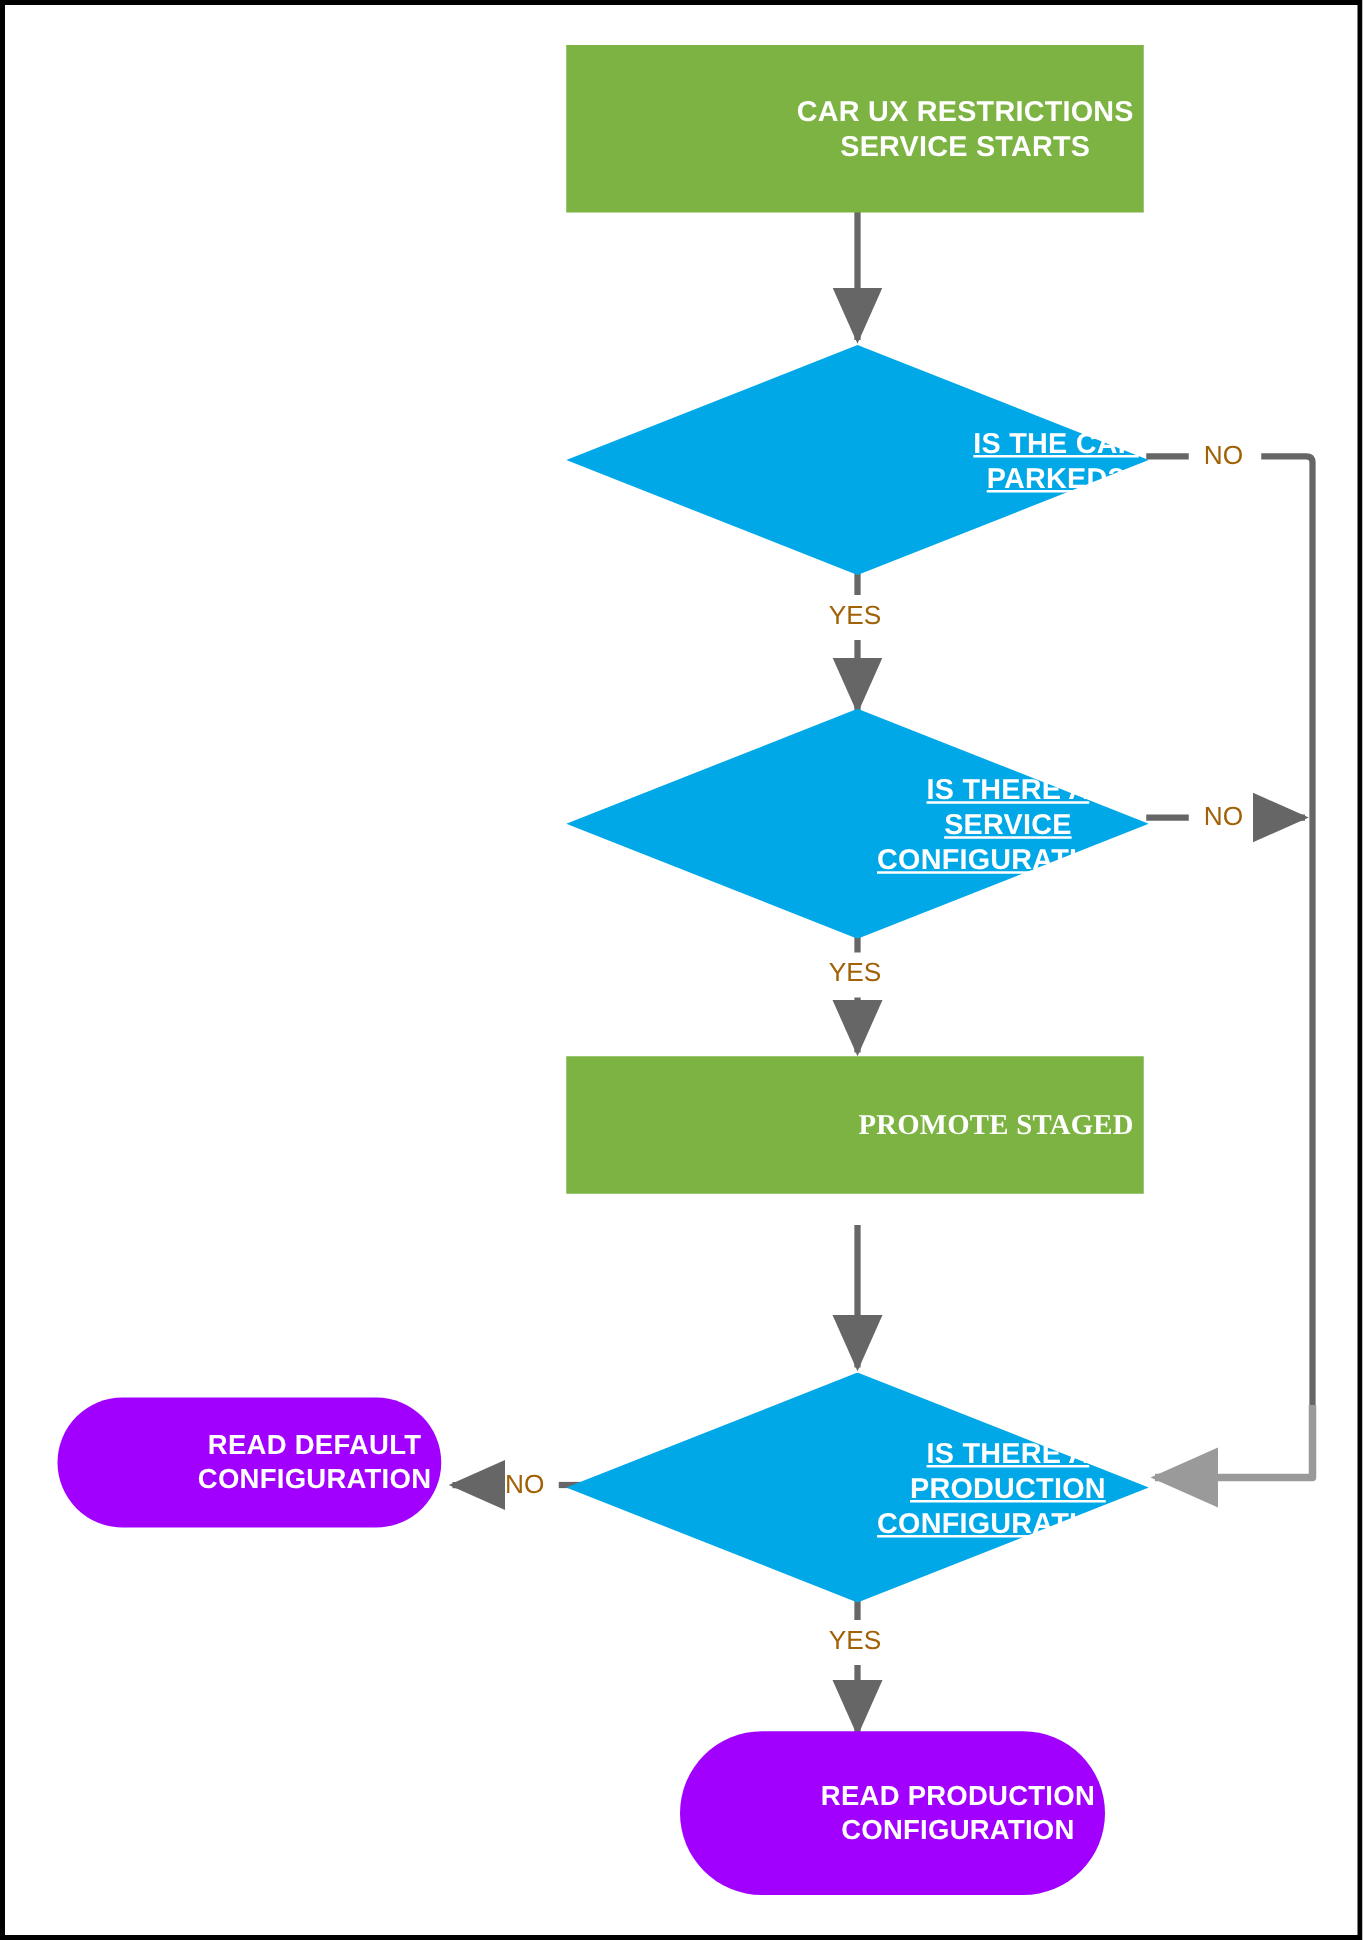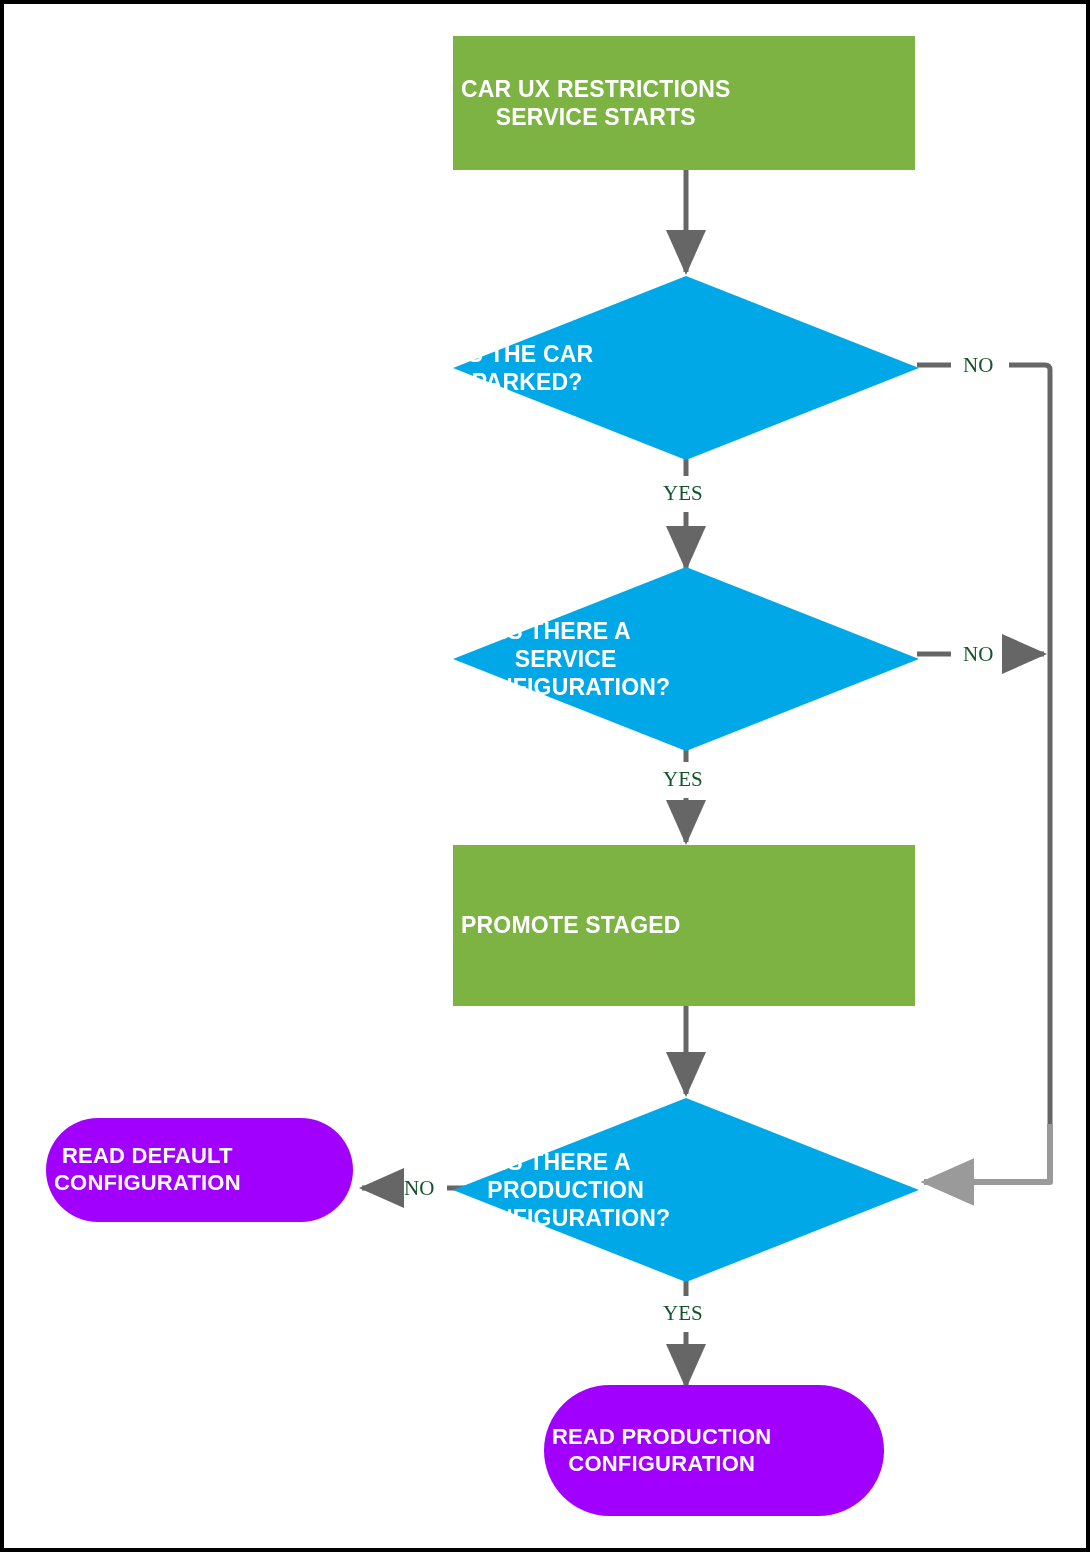--- a/index.html
+++ b/index.html
@@ -23,54 +23,55 @@
   svg#edges {
     position:absolute;
     left:0; top:0;
     width:1082px; height:1544px;
     pointer-events:none;
   }
   .node {
     position:absolute;
     display:flex;
     align-items:center;
-    justify-content:flex-start;
+    justify-content:flex-end;
     text-align:center;
     color:#ffffff;
     font-weight:bold;
     letter-spacing:0.2px;
     line-height:1.22;
     z-index:3;
   }
   .node .label { display:block; padding:0 8px; }
 
   .proc { background:#7CB342; }
   .term { background:#A100FF; }
 
   .decision {
     background:transparent;
+    text-decoration:underline;
   }
   .decision .dia-bg {
     position:absolute;
     left:0; top:0; width:100%; height:100%;
     background:#00A8E8;
     clip-path:polygon(50% 0%, 100% 50%, 50% 100%, 0% 50%);
     z-index:1;
   }
   .decision .label {
     position:relative;
     z-index:2;
   }
 
   .edge-label {
     position:absolute;
-    color:#14532d;
+    color:#a16207;
     font-size:21px;
     font-weight:normal;
-    font-family:Liberation Serif, serif;
+    font-family:Liberation Sans, sans-serif;
     z-index:4;
     white-space:nowrap;
   }
 </style>
 </head>
 <body>
 
 <div id="frame">
   <div id="canvas">
 
@@ -132,21 +133,21 @@
 
     <div class="node decision" style="left:449px; top:563px; width:466px; height:184px; font-size:23px;">
       <span class="dia-bg"></span>
       <span class="label">
         <span>IS THERE A</span><br>
         <span>SERVICE</span><br>
         <span>CONFIGURATION?</span>
       </span>
     </div>
 
-    <div class="node proc" style="left:449px; top:841px; width:462px; height:161px; font-size:23px;">
+    <div class="node proc" style="left:449px; top:841px; width:462px; height:110px; font-size:23px;font-family:Liberation Serif, serif;">
       <span class="label">
         <span>PROMOTE STAGED</span><br>
       </span>
     </div>
 
     <div class="node decision" style="left:449px; top:1094px; width:466px; height:184px; font-size:23px;">
       <span class="dia-bg"></span>
       <span class="label">
         <span>IS THERE A</span><br>
         <span>PRODUCTION</span><br>

